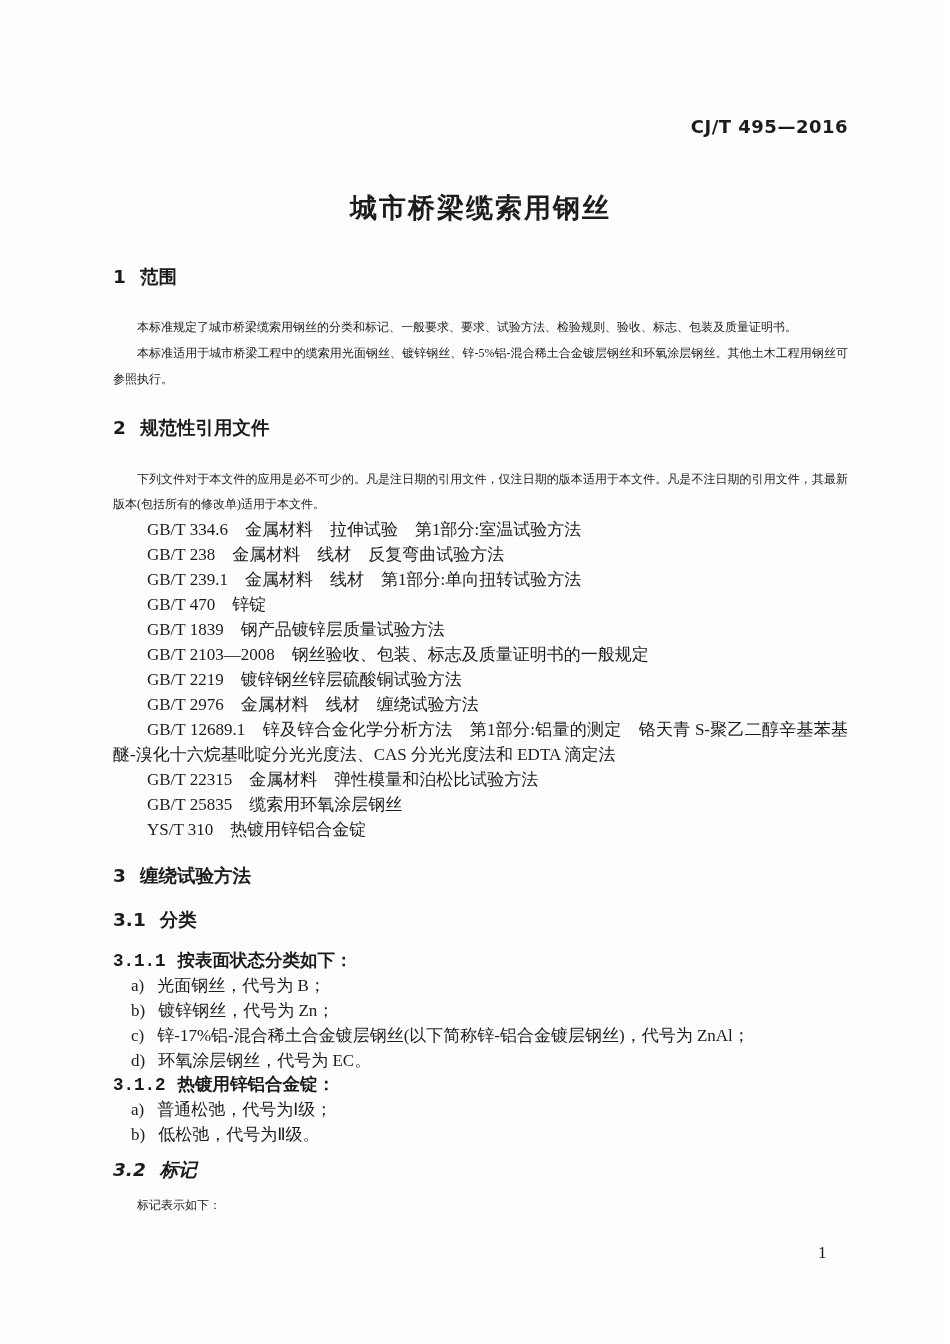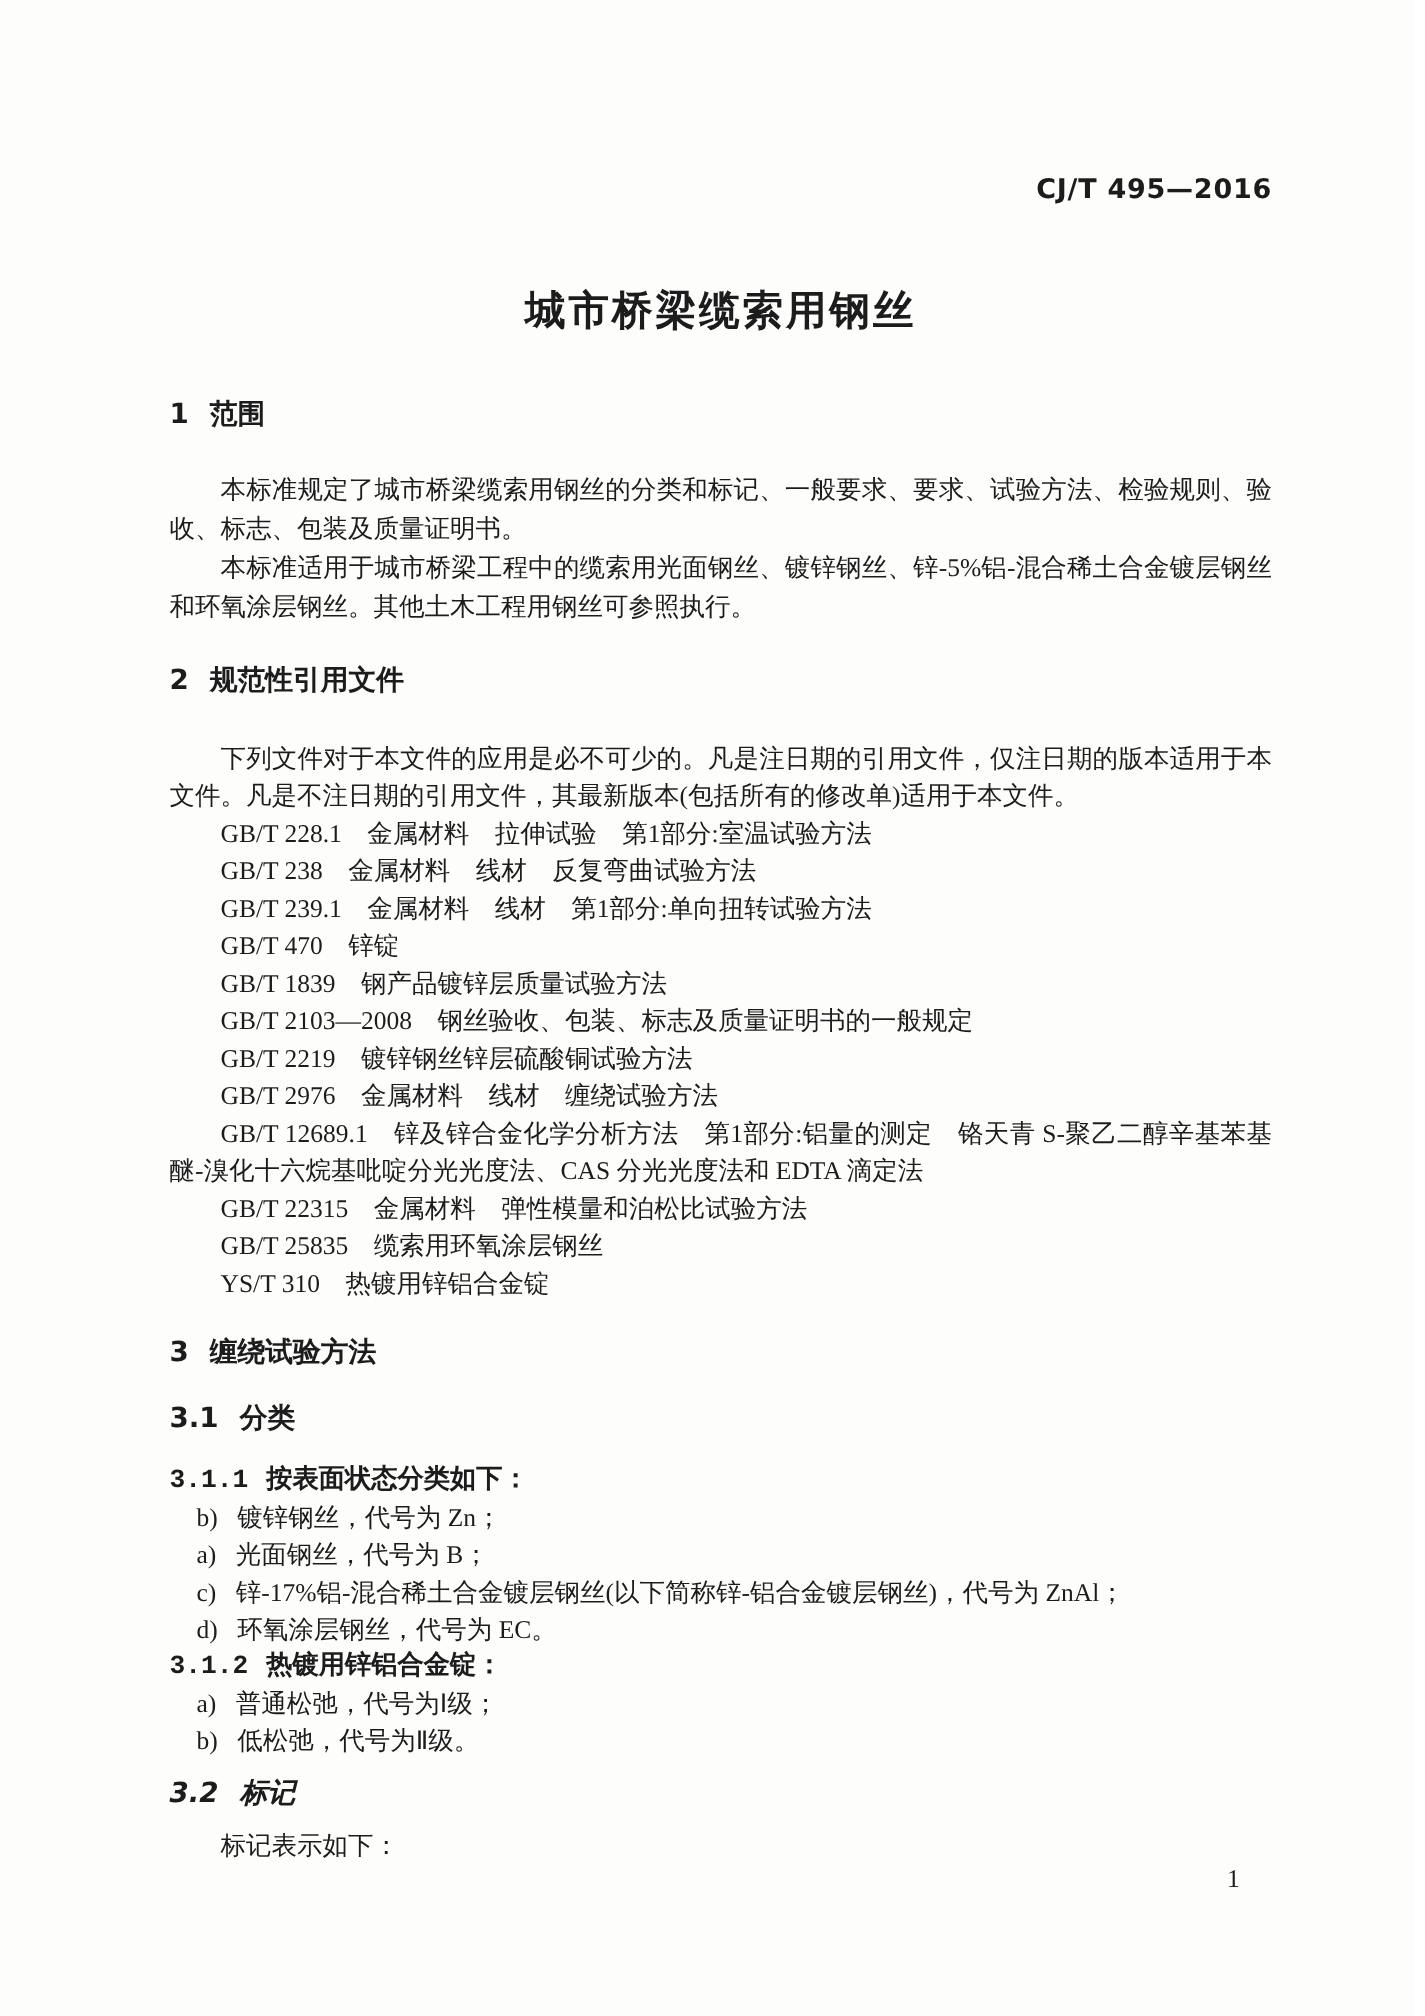--- a/index.html
+++ b/index.html
@@ -39,21 +39,21 @@
   .h-s31{margin-top:22px;}
   .h-s32{margin-top:12px;font-style:italic;}
   .sub-h{
     font-family:Liberation Mono, monospace;
     font-weight:bold;
     font-size:17.5px;line-height:24px;
   }
   .sub-h .no{margin-right:12px;}
   .h-s311{margin-top:18px;}
   .body-para{
-    font-size:17px;line-height:26px;
+    font-size:12px;line-height:26px;
     text-indent:2em;
     text-align:justify;
   }
   .p-first{margin-top:26px;}
   .s2-intro{margin-top:28px;line-height:25px;}
   .refs{margin-top:0;}
   .ref{
     font-size:17px;line-height:25px;
     text-indent:2em;
     text-align:justify;
@@ -86,21 +86,21 @@
     </div>
     <p class="body-para p-first" style="margin:26px 0 0 0;">本标准规定了城市桥梁缆索用钢丝的分类和标记、一般要求、要求、试验方法、检验规则、验收、标志、包装及质量证明书。</p>
     <p class="body-para" style="margin:0;">本标准适用于城市桥梁工程中的缆索用光面钢丝、镀锌钢丝、锌-5%铝-混合稀土合金镀层钢丝和环氧涂层钢丝。其他土木工程用钢丝可参照执行。</p>
 
     <div class="sec-h h-s2">
       <span class="no">2</span><span>规范性引用文件</span>
     </div>
     <p class="body-para s2-intro" style="margin:28px 0 0 0;">下列文件对于本文件的应用是必不可少的。凡是注日期的引用文件，仅注日期的版本适用于本文件。凡是不注日期的引用文件，其最新版本(包括所有的修改单)适用于本文件。</p>
 
     <div class="refs">
-      <div class="ref">GB/T 228.1　金属材料　拉伸试验　第1部分:室温试验方法</div>
+      <div class="ref">GB/T 334.6　金属材料　拉伸试验　第1部分:室温试验方法</div>
       <div class="ref">GB/T 238　金属材料　线材　反复弯曲试验方法</div>
       <div class="ref">GB/T 239.1　金属材料　线材　第1部分:单向扭转试验方法</div>
       <div class="ref">GB/T 470　锌锭</div>
       <div class="ref">GB/T 1839　钢产品镀锌层质量试验方法</div>
       <div class="ref">GB/T 2103—2008　钢丝验收、包装、标志及质量证明书的一般规定</div>
       <div class="ref">GB/T 2219　镀锌钢丝锌层硫酸铜试验方法</div>
       <div class="ref">GB/T 2976　金属材料　线材　缠绕试验方法</div>
       <div class="ref">GB/T 12689.1　锌及锌合金化学分析方法　第1部分:铝量的测定　铬天青 S-聚乙二醇辛基苯基醚-溴化十六烷基吡啶分光光度法、CAS 分光光度法和 EDTA 滴定法</div>
       <div class="ref">GB/T 22315　金属材料　弹性模量和泊松比试验方法</div>
       <div class="ref">GB/T 25835　缆索用环氧涂层钢丝</div>
@@ -112,22 +112,22 @@
     </div>
 
     <div class="sec-h h-s31">
       <span class="no">3.1</span><span>分类</span>
     </div>
 
     <div class="sub-h h-s311">
       <span class="no">3.1.1</span><span>按表面状态分类如下：</span>
     </div>
     <div>
+      <div class="cls-item"><span class="lbl">a)</span><span>光面钢丝，代号为 B；</span></div>
       <div class="cls-item"><span class="lbl">b)</span><span>镀锌钢丝，代号为 Zn；</span></div>
-      <div class="cls-item"><span class="lbl">a)</span><span>光面钢丝，代号为 B；</span></div>
       <div class="cls-item"><span class="lbl">c)</span><span>锌-17%铝-混合稀土合金镀层钢丝(以下简称锌-铝合金镀层钢丝)，代号为 ZnAl；</span></div>
       <div class="cls-item"><span class="lbl">d)</span><span>环氧涂层钢丝，代号为 EC。</span></div>
     </div>
 
     <div class="sub-h">
       <span class="no">3.1.2</span><span>热镀用锌铝合金锭：</span>
     </div>
     <div>
       <div class="cls-item"><span class="lbl">a)</span><span>普通松弛，代号为Ⅰ级；</span></div>
       <div class="cls-item"><span class="lbl">b)</span><span>低松弛，代号为Ⅱ级。</span></div>

